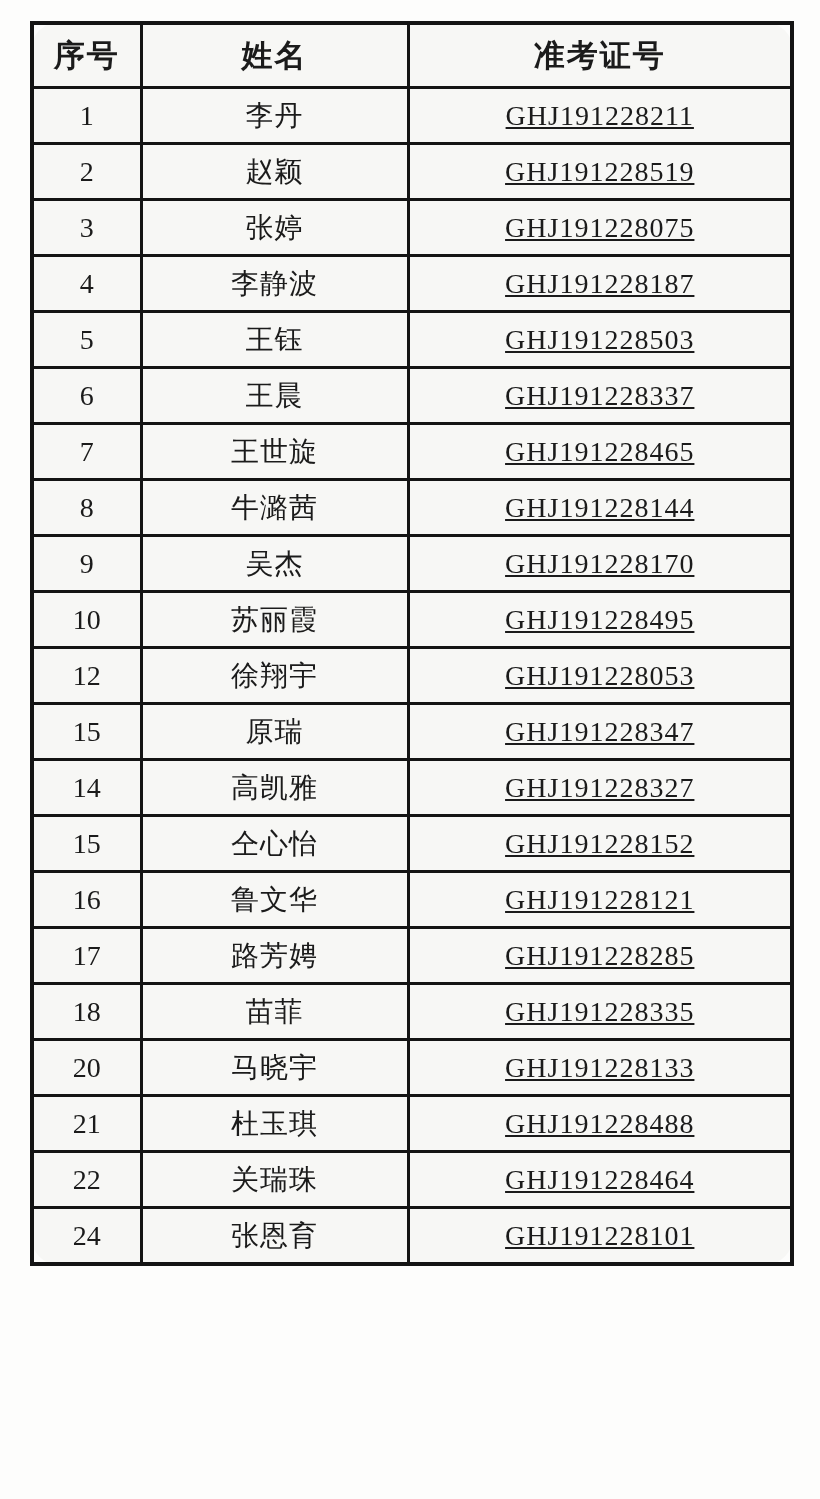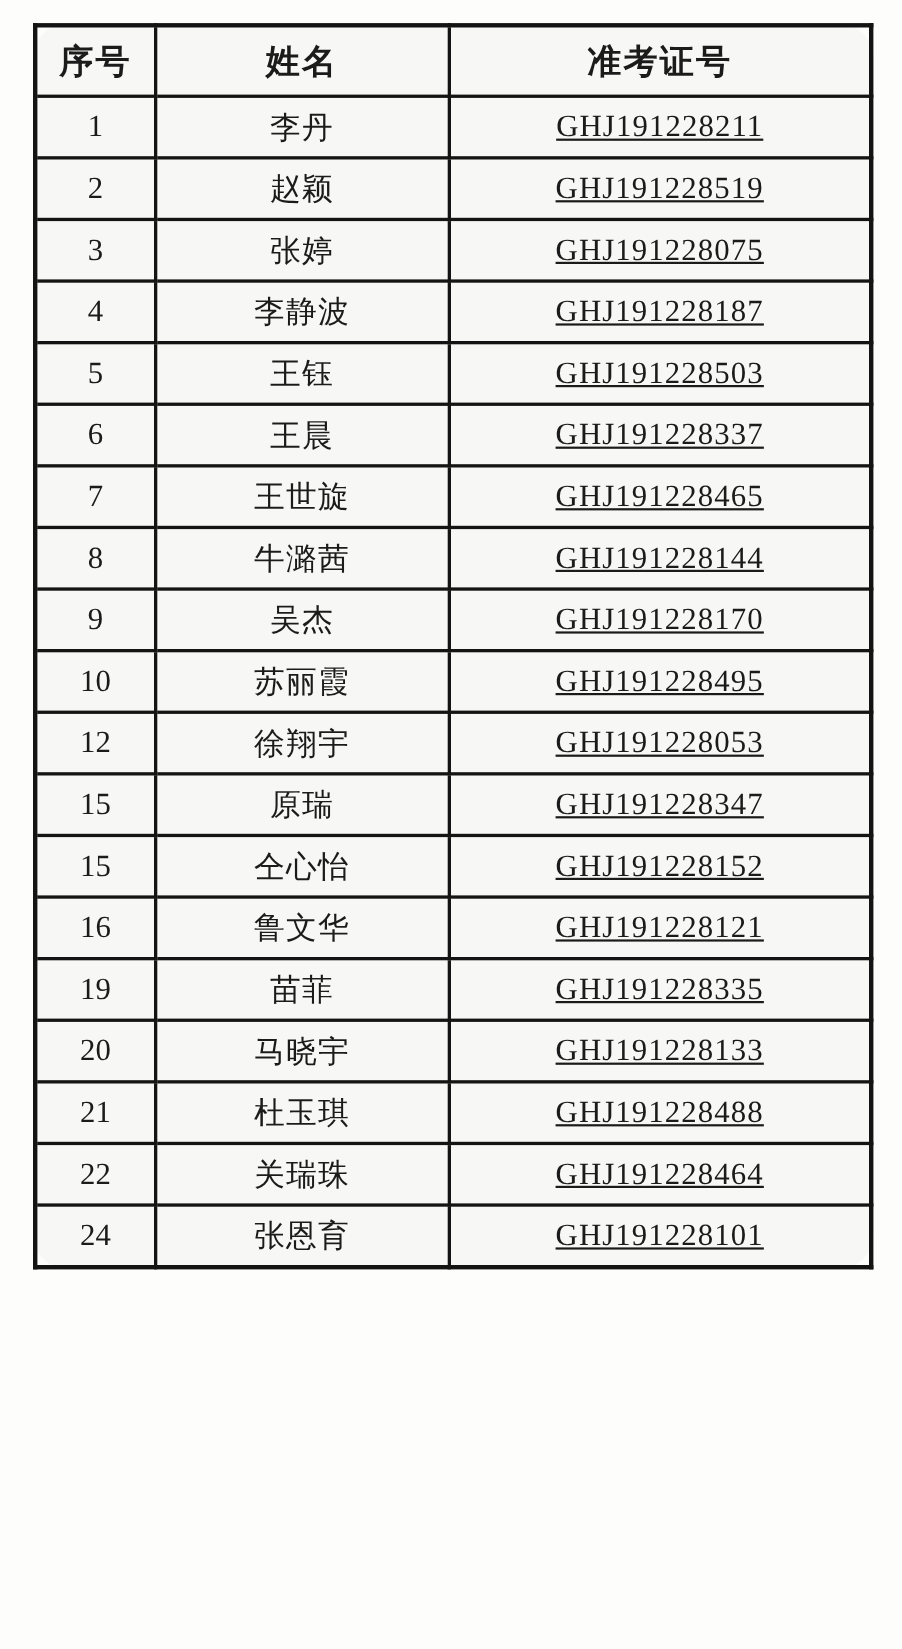--- a/index.html
+++ b/index.html
@@ -138,31 +138,41 @@
           <td class="cell-index">12</td>
           <td class="cell-name">徐翔宇</td>
           <td class="cell-ticket">GHJ191228053</td>
         </tr>
         <tr>
           <td class="cell-index">15</td>
           <td class="cell-name">原瑞</td>
           <td class="cell-ticket">GHJ191228347</td>
         </tr>
         <tr>
+          <td class="cell-index">14</td>
+          <td class="cell-name">高凯雅</td>
+          <td class="cell-ticket">GHJ191228327</td>
+        </tr>
+        <tr>
           <td class="cell-index">15</td>
           <td class="cell-name">仝心怡</td>
           <td class="cell-ticket">GHJ191228152</td>
         </tr>
         <tr>
           <td class="cell-index">16</td>
           <td class="cell-name">鲁文华</td>
           <td class="cell-ticket">GHJ191228121</td>
         </tr>
         <tr>
-          <td class="cell-index">19</td>
+          <td class="cell-index">17</td>
+          <td class="cell-name">路芳娉</td>
+          <td class="cell-ticket">GHJ191228285</td>
+        </tr>
+        <tr>
+          <td class="cell-index">18</td>
           <td class="cell-name">苗菲</td>
           <td class="cell-ticket">GHJ191228335</td>
         </tr>
         <tr>
           <td class="cell-index">20</td>
           <td class="cell-name">马晓宇</td>
           <td class="cell-ticket">GHJ191228133</td>
         </tr>
         <tr>
           <td class="cell-index">21</td>

